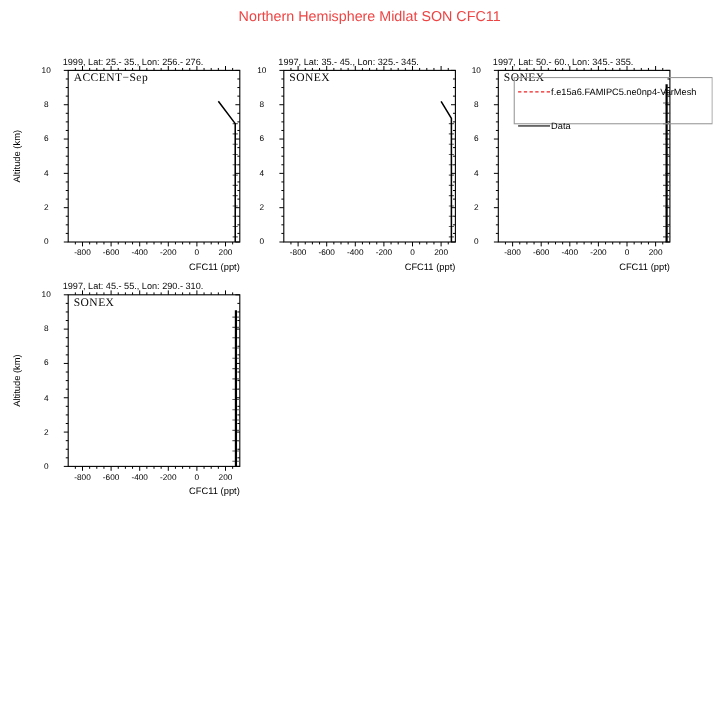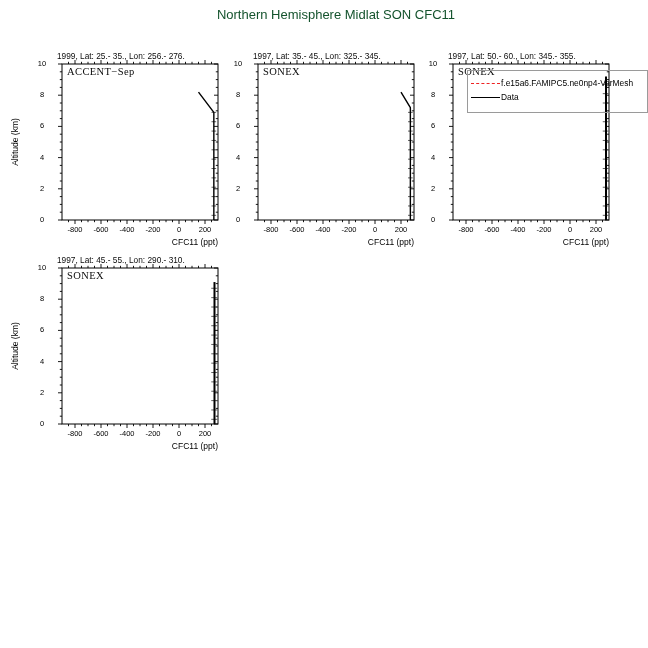--- a/index.html
+++ b/index.html
@@ -1,19 +1,19 @@
 <!DOCTYPE html>
 <html><head>
 <meta charset="utf-8">
 <style>
   html,body{margin:0;padding:0;background:#fff;}
   .figure{position:relative;width:648px;height:648px;background:#ffffff;overflow:hidden;
           font-family:"Liberation Sans",sans-serif;color:#000;}
   .main-title{position:absolute;top:7px;left:24px;width:624px;text-align:center;
-              font-size:13px;color:#14532d;}
+              font-size:13px;color:#ef4444;}
   .panel{position:absolute;width:156px;height:188px;margin-top:20px;}
   .plot-svg{position:absolute;left:-10px;top:-10px;}
   .header{position:absolute;left:-5px;top:-13px;font-size:8.3px;white-space:nowrap;color:#0b0b0b;}
   .inner-label{position:absolute;left:5px;top:2px;font-family:Liberation Serif, serif;
                font-size:10.5px;letter-spacing:.4px;color:#0b0b0b;}
   .ytick{position:absolute;left:-32px;width:24px;text-align:center;font-size:7.5px;
          transform:translateY(-50%);line-height:1;}
   .xtick{position:absolute;top:162px;width:34px;margin-left:-17px;text-align:center;
          font-size:7.5px;line-height:1;}
   .xlabel{position:absolute;top:173px;left:0;width:156px;text-align:right;font-size:8.5px;}
@@ -522,18 +522,18 @@
         <span class="xtick" style="left: 143px;">200</span>
         <div class="xlabel">CFC11 (ppt)</div>
         <div class="ylabel">Altitude (km)</div>
       </div>
     </div>
   <div class="legend" id="legend-box">
       <div class="legend-entry" style="top: 6px;">
         <span class="legend-sample" style="border-top: 1.6px dashed rgb(238, 34, 34);"></span>
         <span class="legend-label">f.e15a6.FAMIPC5.ne0np4-VarMesh</span>
       </div>
-      <div class="legend-entry" style="top: 20px;">
+      <div class="legend-entry" style="top: 37px;">
         <span class="legend-sample" style="border-top: 1.6px solid rgb(0, 0, 0);"></span>
         <span class="legend-label">Data</span>
       </div>
     </div>
 </div>
 
 </body></html>

